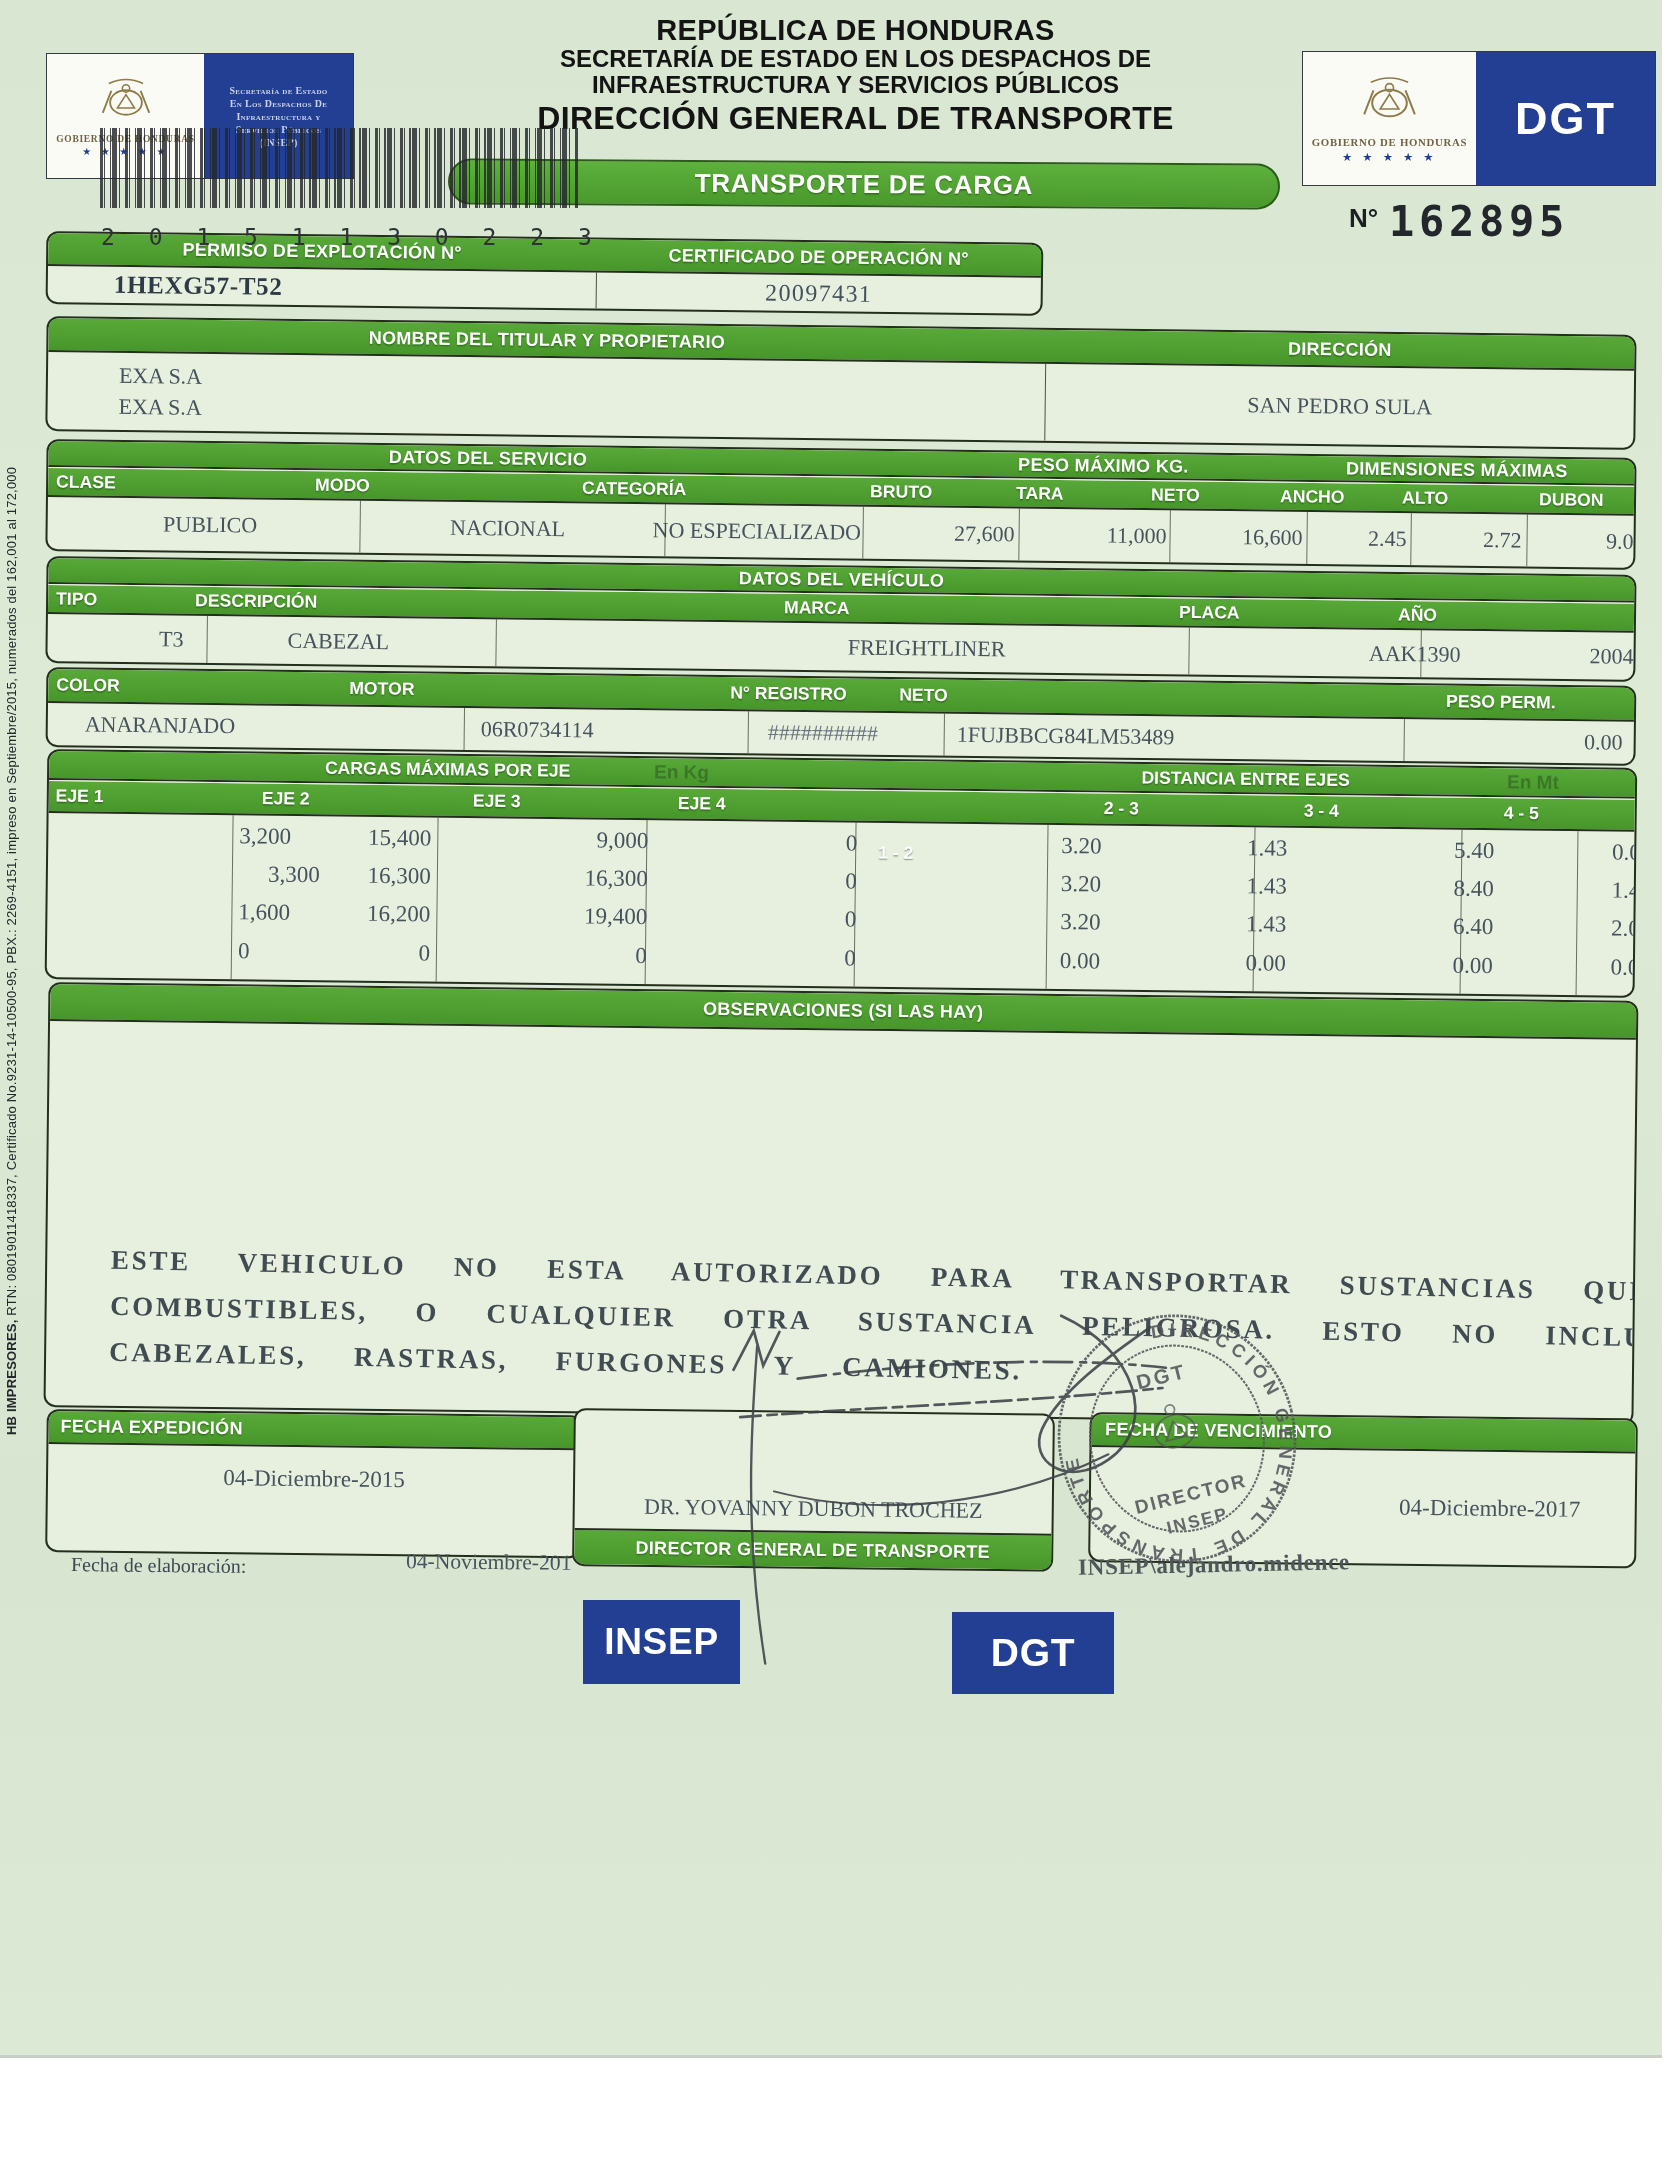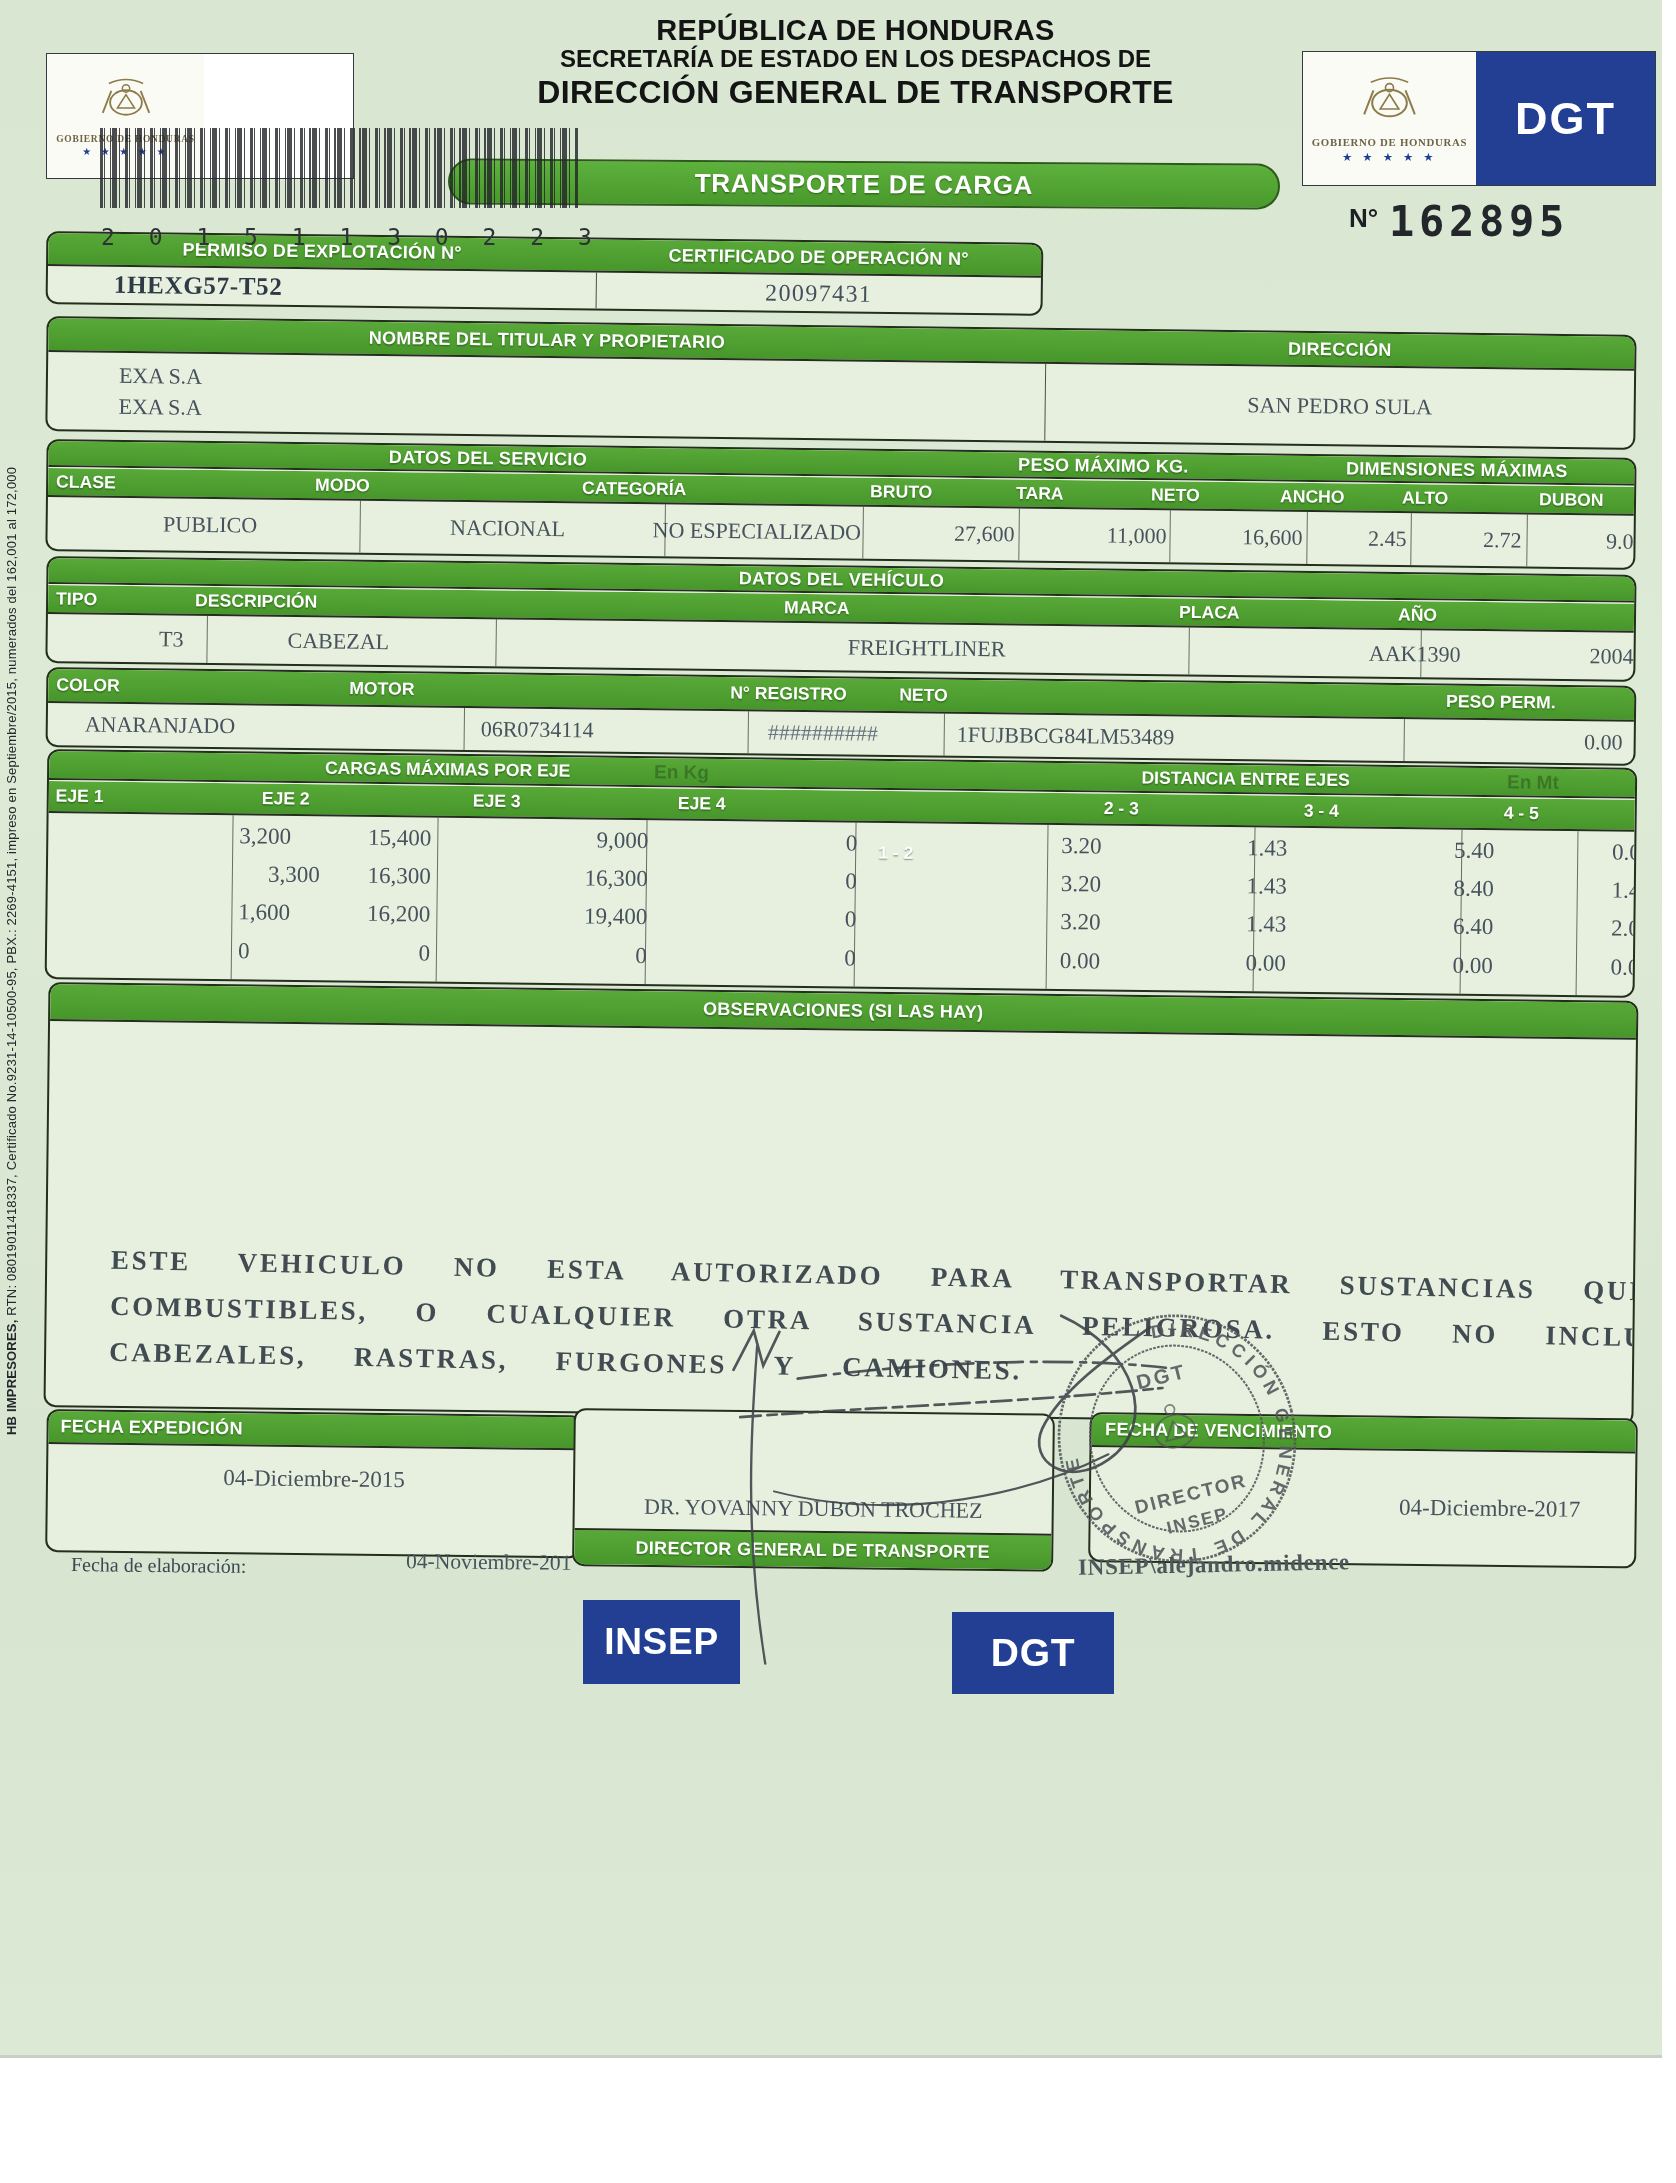--- a/index.html
+++ b/index.html
@@ -143,28 +143,36 @@
         <svg width="74" height="55" viewBox="0 0 120 90">
           <ellipse cx="60" cy="45" rx="26" ry="20" fill="none" stroke="#8d7b4a" stroke-width="3"></ellipse>
           <path d="M46,54 L60,32 L74,54 Z" fill="none" stroke="#8d7b4a" stroke-width="2.5"></path>
           <circle cx="60" cy="22" r="6" fill="none" stroke="#8d7b4a" stroke-width="2.5"></circle>
           <path d="M22,62 q10,-26 14,-36 M98,62 q-10,-26 -14,-36" stroke="#8d7b4a" fill="none" stroke-width="3"></path>
           <path d="M32,14 q28,-13 56,0" stroke="#8d7b4a" fill="none" stroke-width="2.5"></path>
         </svg>
         <div class="gob">GOBIERNO DE HONDURAS</div>
         <div class="stars">★ ★ ★ ★ ★</div>
       </div>
+      <div class="logo-blue">
+        <div>Secretaría de Estado</div>
+        <div>En Los Despachos De</div>
+        <div>Infraestructura y</div>
+        <div>Servicios Públicos</div>
+        <div>(INSEP)</div>
+      </div>
     </div>
 
     <div class="barcode"></div>
     <div class="barcode-digits">2 0 1 5 1 1 3 0 2 2 3</div>
 
     <div class="head">
       <div class="h1">REPÚBLICA DE HONDURAS</div>
       <div class="h2">SECRETARÍA DE ESTADO EN LOS DESPACHOS DE</div>
+      <div class="h3">INFRAESTRUCTURA Y SERVICIOS PÚBLICOS</div>
       <div class="h4">DIRECCIÓN GENERAL DE TRANSPORTE</div>
     </div>
     <div class="banner">TRANSPORTE DE CARGA</div>
 
     <div class="logo-combo" id="logo-right">
       <div class="logo-white">
         <svg width="81" height="60" viewBox="0 0 120 90">
           <ellipse cx="60" cy="45" rx="26" ry="20" fill="none" stroke="#8d7b4a" stroke-width="3"></ellipse>
           <path d="M46,54 L60,32 L74,54 Z" fill="none" stroke="#8d7b4a" stroke-width="2.5"></path>
           <circle cx="60" cy="22" r="6" fill="none" stroke="#8d7b4a" stroke-width="2.5"></circle>

